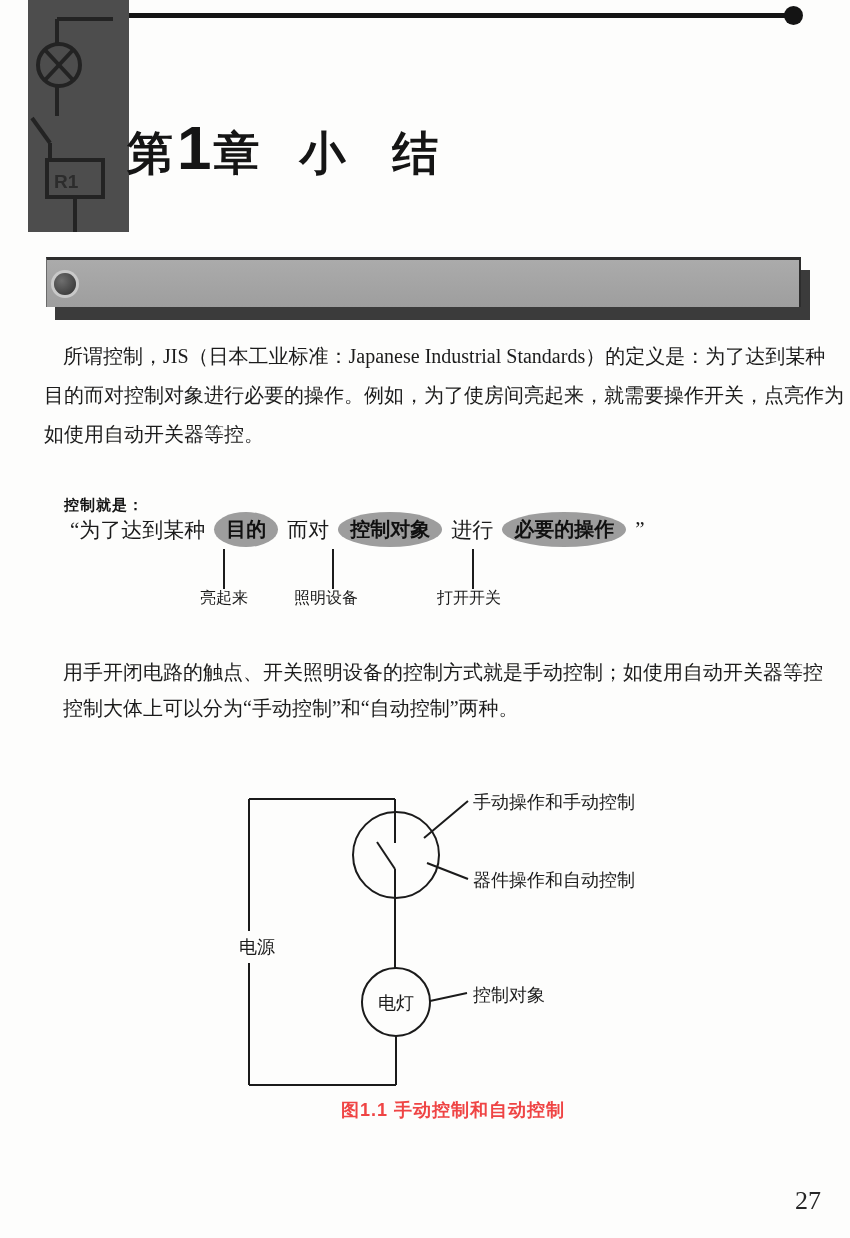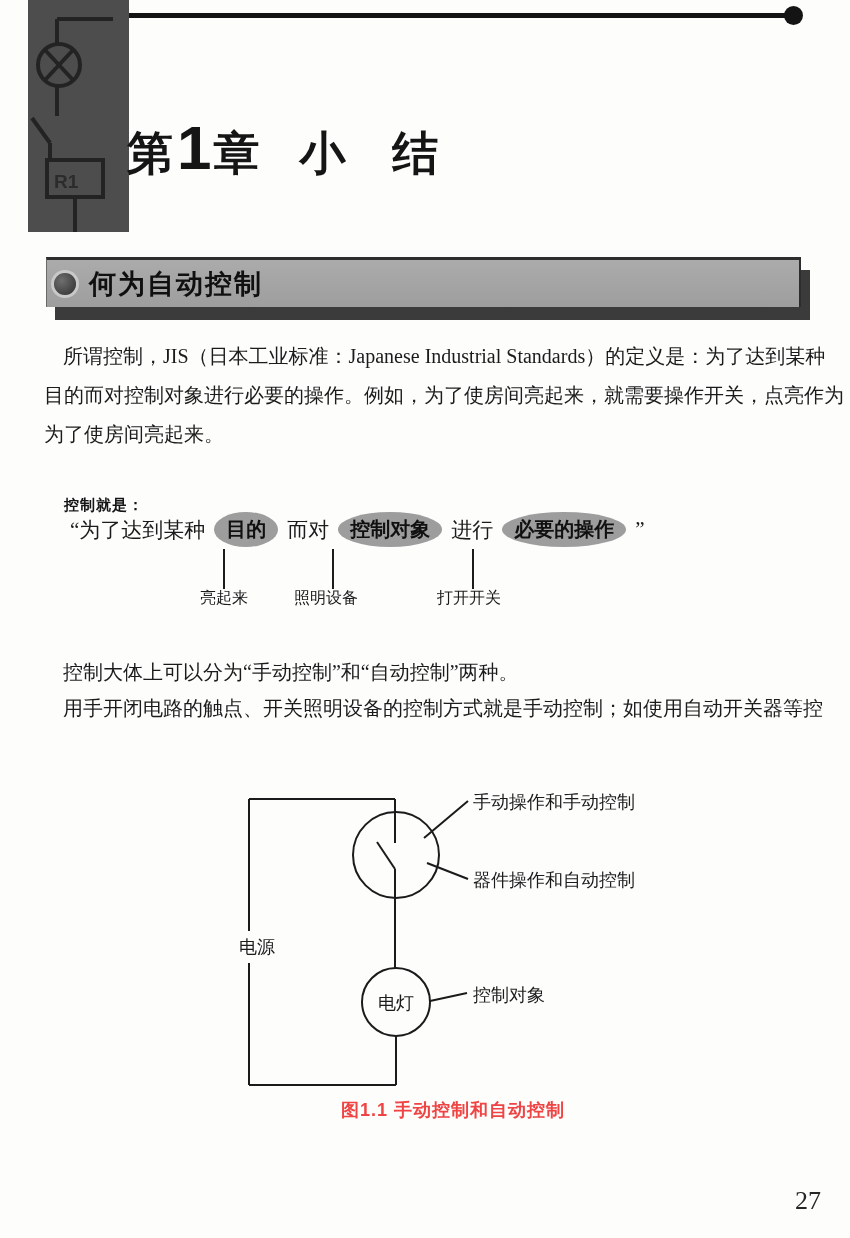--- a/index.html
+++ b/index.html
@@ -96,27 +96,26 @@
 
   <div class="abs chapter">
     <span class="zh">第</span>
     <span class="num">1</span>
     <span class="zh">章</span>
     <span class="title">小 结</span>
   </div>
 
   <div class="abs section-bar">
     <span class="bullet"></span>
-    <span class="section-title">何为自动控制</span>
   </div>
 
   <div class="abs para" style="top:337px;">
     <div class="line indent">所谓控制，JIS（日本工业标准：Japanese Industrial Standards）的定义是：为了达到某种</div>
     <div class="line">目的而对控制对象进行必要的操作。例如，为了使房间亮起来，就需要操作开关，点亮作为</div>
-    <div class="line">为了使房间亮起来。</div>
+    <div class="line">如使用自动开关器等控。</div>
   </div>
 
   <div class="abs def-heading">控制就是：</div>
 
   <div class="abs quote-row">
     <span>“为了达到某种</span>
     <span class="hl">目的</span>
     <span>而对</span>
     <span class="hl">控制对象</span>
     <span>进行</span>
@@ -126,22 +125,22 @@
 
   <div class="abs vline" style="left:223px;"></div>
   <div class="abs vline" style="left:332px;"></div>
   <div class="abs vline" style="left:472px;"></div>
 
   <div class="abs callout" style="left:200px;">亮起来</div>
   <div class="abs callout" style="left:294px;">照明设备</div>
   <div class="abs callout" style="left:437px;">打开开关</div>
 
   <div class="abs para para2" style="top:654px;">
+    <div class="line indent">用手开闭电路的触点、开关照明设备的控制方式就是手动控制；如使用自动开关器等控</div>
     <div class="line indent">控制大体上可以分为“手动控制”和“自动控制”两种。</div>
-    <div class="line indent">用手开闭电路的触点、开关照明设备的控制方式就是手动控制；如使用自动开关器等控</div>
   </div>
 
   <svg class="abs figure-svg" width="420" height="330" viewBox="0 0 420 330">
 
     <line x1="19" y1="19" x2="165" y2="19"></line>
     <line x1="19" y1="19" x2="19" y2="151"></line>
     <line x1="19" y1="183" x2="19" y2="305"></line>
     <line x1="19" y1="305" x2="166" y2="305"></line>
 
     <line x1="165" y1="19" x2="165" y2="32"></line>

